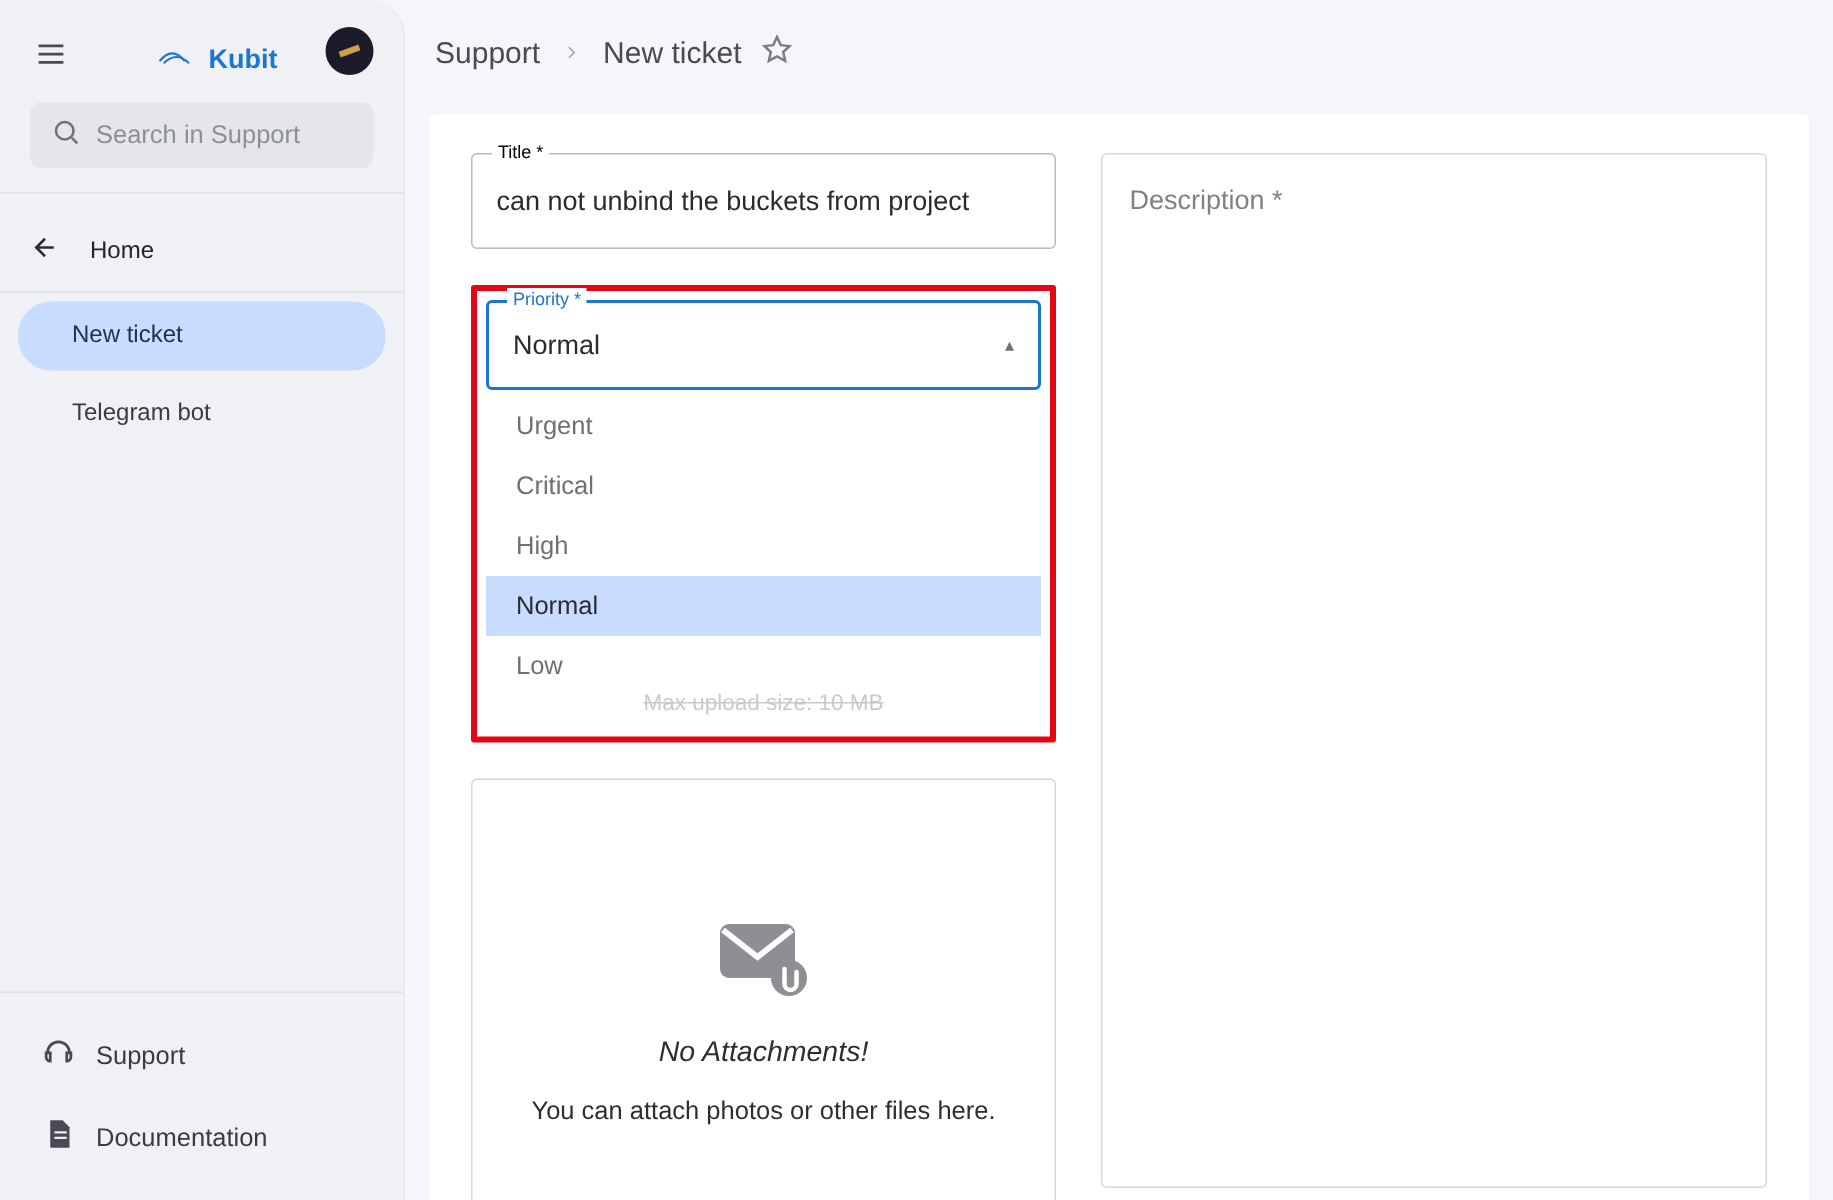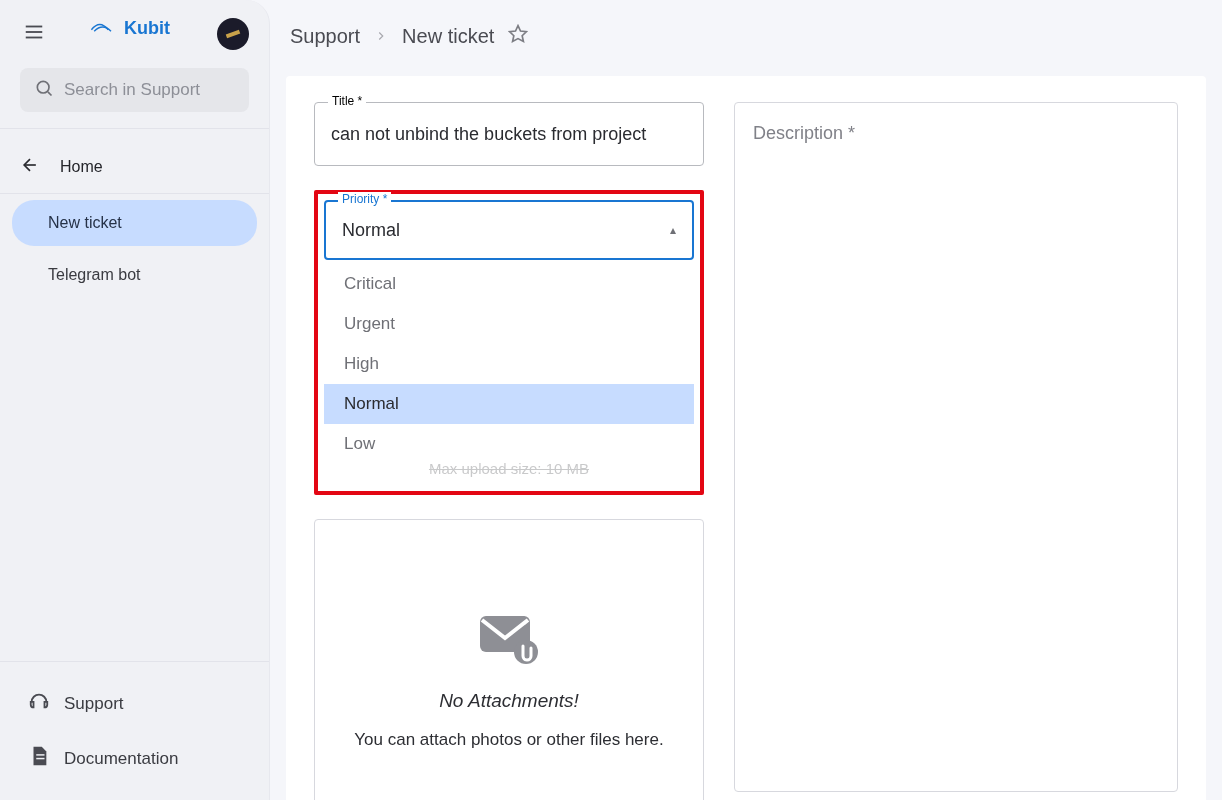--- a/index.html
+++ b/index.html
@@ -14,23 +14,23 @@
     background: #f0f1f5;
     border-right: 1px solid #e7e8ee;
     border-top-right-radius: 24px;
     display: flex;
     flex-direction: column;
     padding-top: 18px;
     position: relative;
   }
   .sidebar-top {
     display: flex;
-    align-items: flex-start;
+    align-items: flex-end;
     padding: 0 20px 18px 20px;
-    gap: 8px;
+    gap: 23px;
   }
   .hamburger-icon { width: 28px; height: 28px; display:flex; align-items:center; justify-content:center; }
   .hamburger-icon svg { width: 22px; height: 22px; }
   .brand {
     display: flex; align-items: center; gap: 6px;
     margin-left: 34px;
     color: #1976d2; font-weight: 600; font-size: 18px;
   }
   .brand svg { width: 28px; height: 14px; }
   .avatar {
@@ -267,24 +267,24 @@
             <div class="field-wrap" style="margin-bottom:0;">
               <span class="float-label active">Priority *</span>
               <div class="select-box">
                 <span>Normal</span>
                 <span class="caret">▴</span>
               </div>
             </div>
 
             <div class="dropdown">
               <div class="dropdown-item">
+                <span>Urgent</span>
+              </div>
+              <div class="dropdown-item">
                 <span>Critical</span>
-              </div>
-              <div class="dropdown-item">
-                <span>Urgent</span>
               </div>
               <div class="dropdown-item">
                 <span>High</span>
               </div>
               <div class="dropdown-item selected">
                 <span>Normal</span>
               </div>
               <div class="dropdown-item">
                 <span>Low</span>
               </div>

